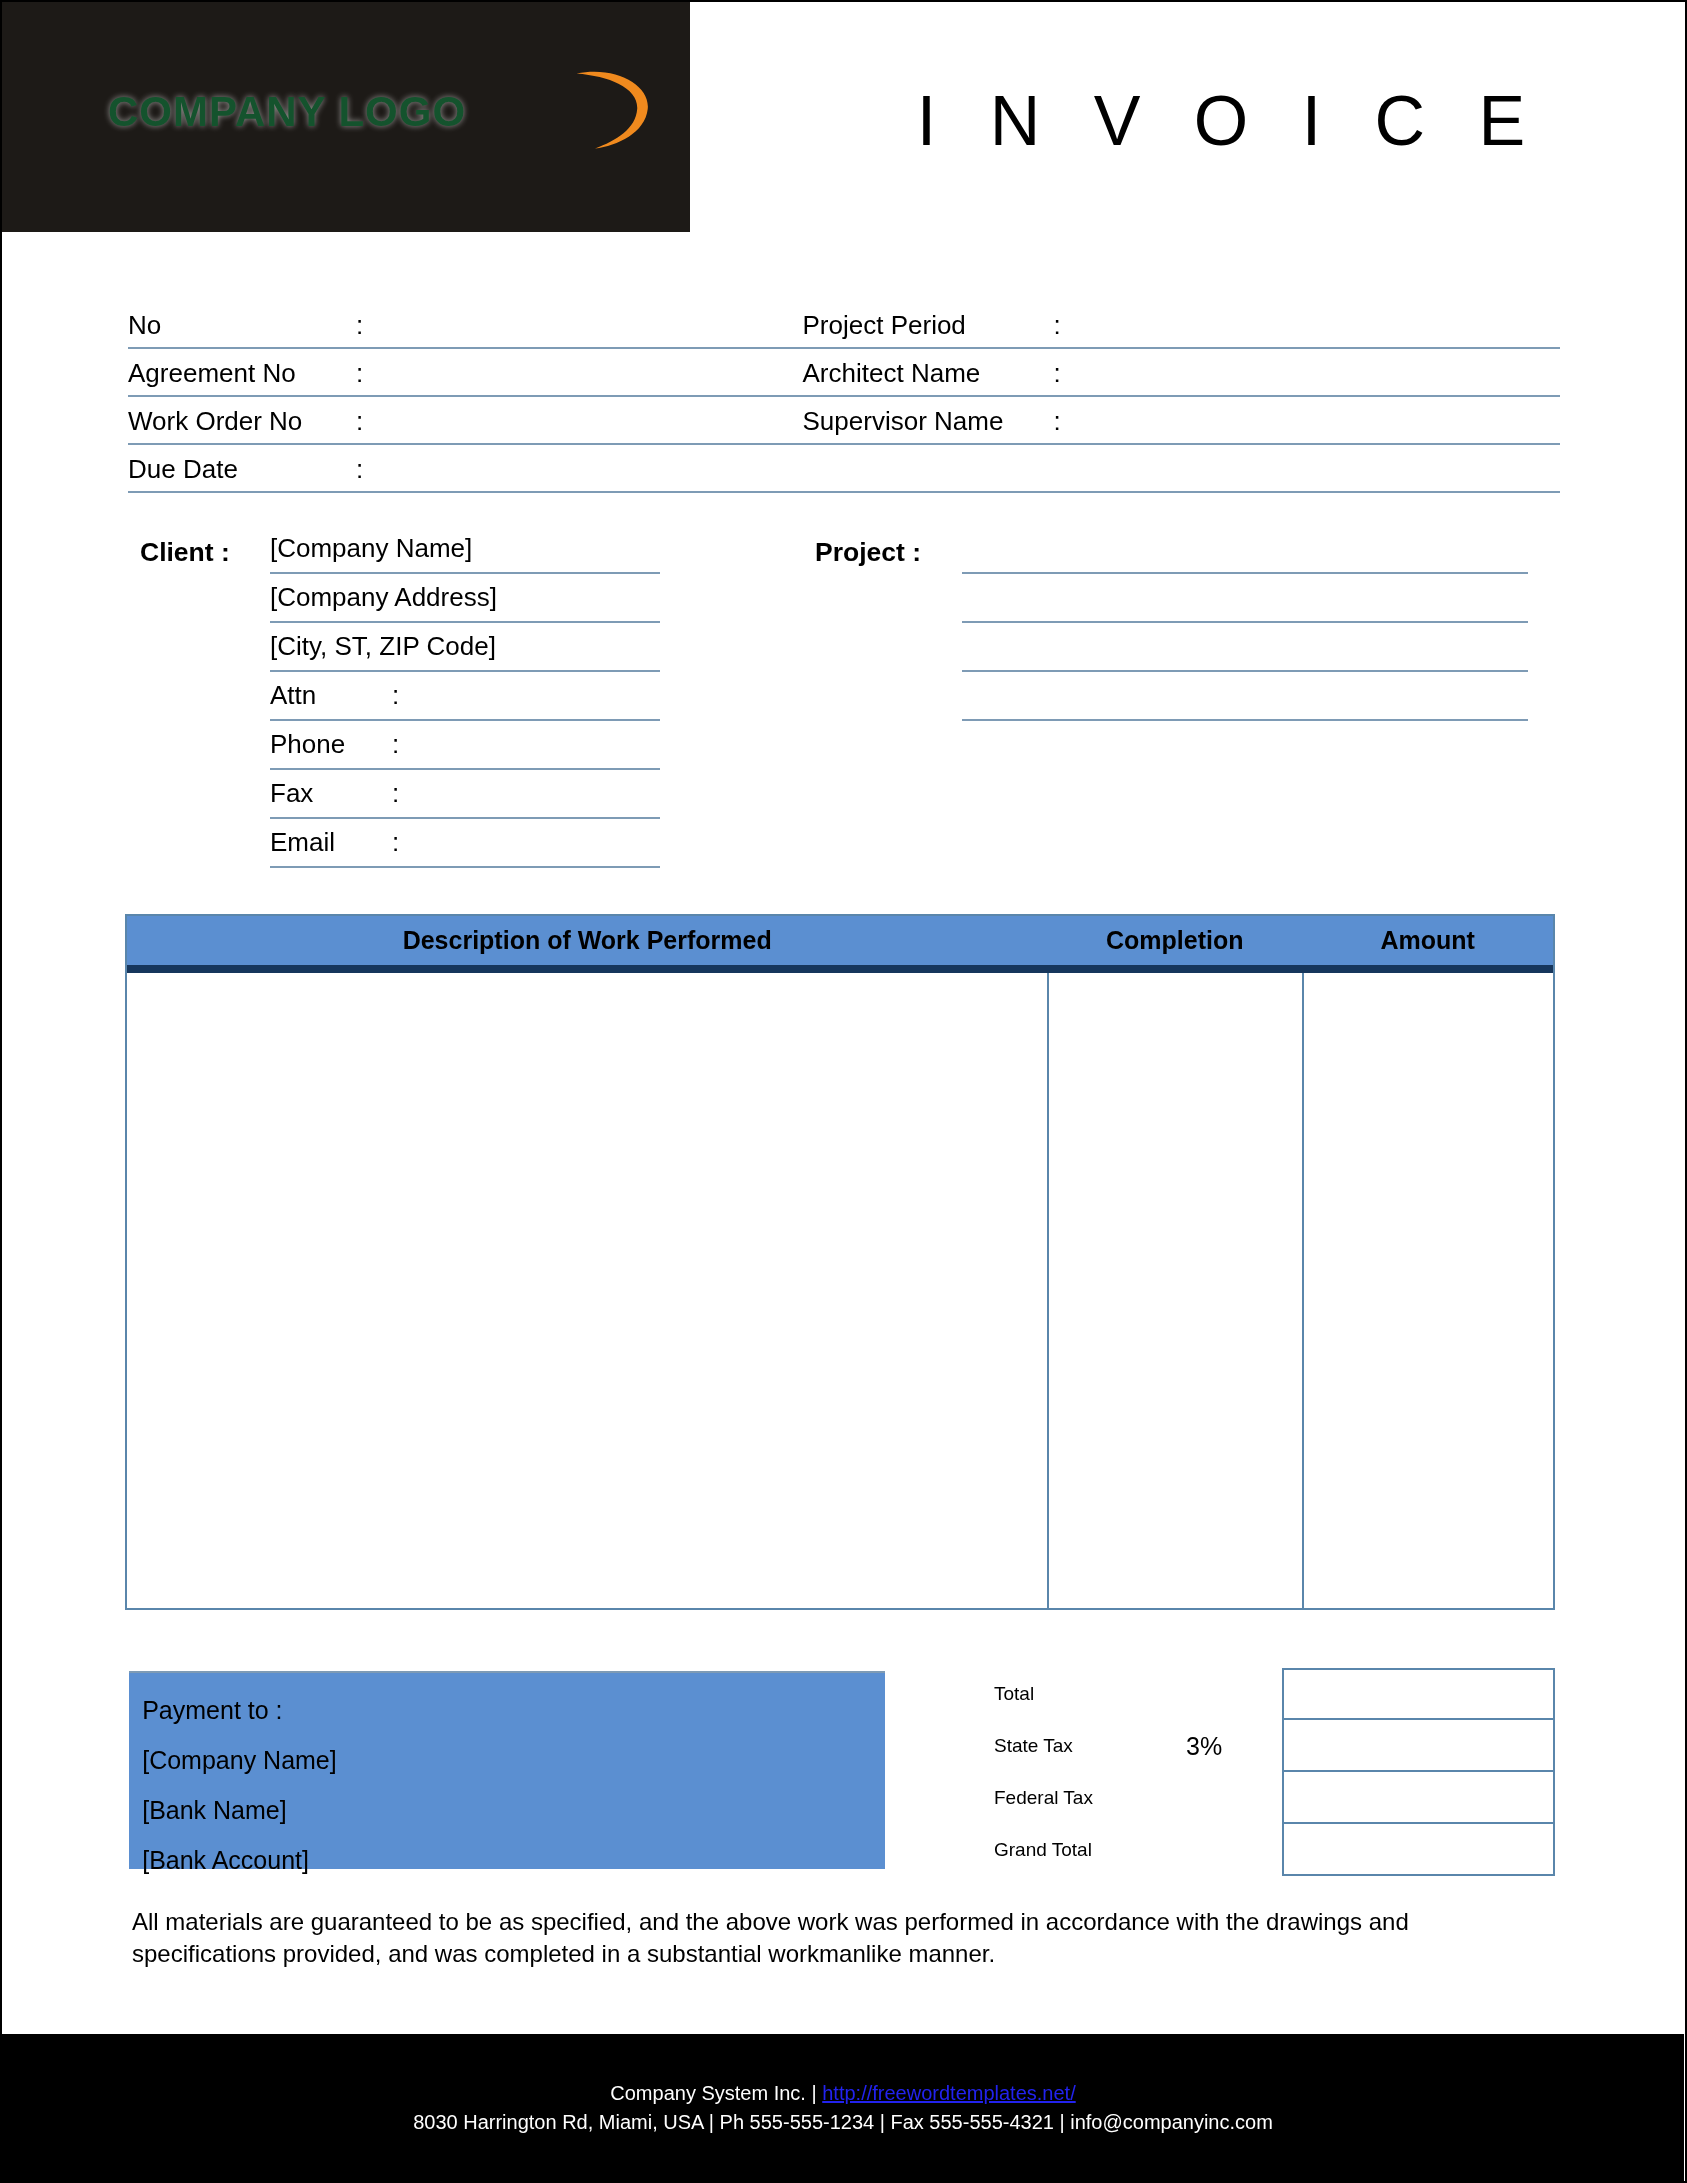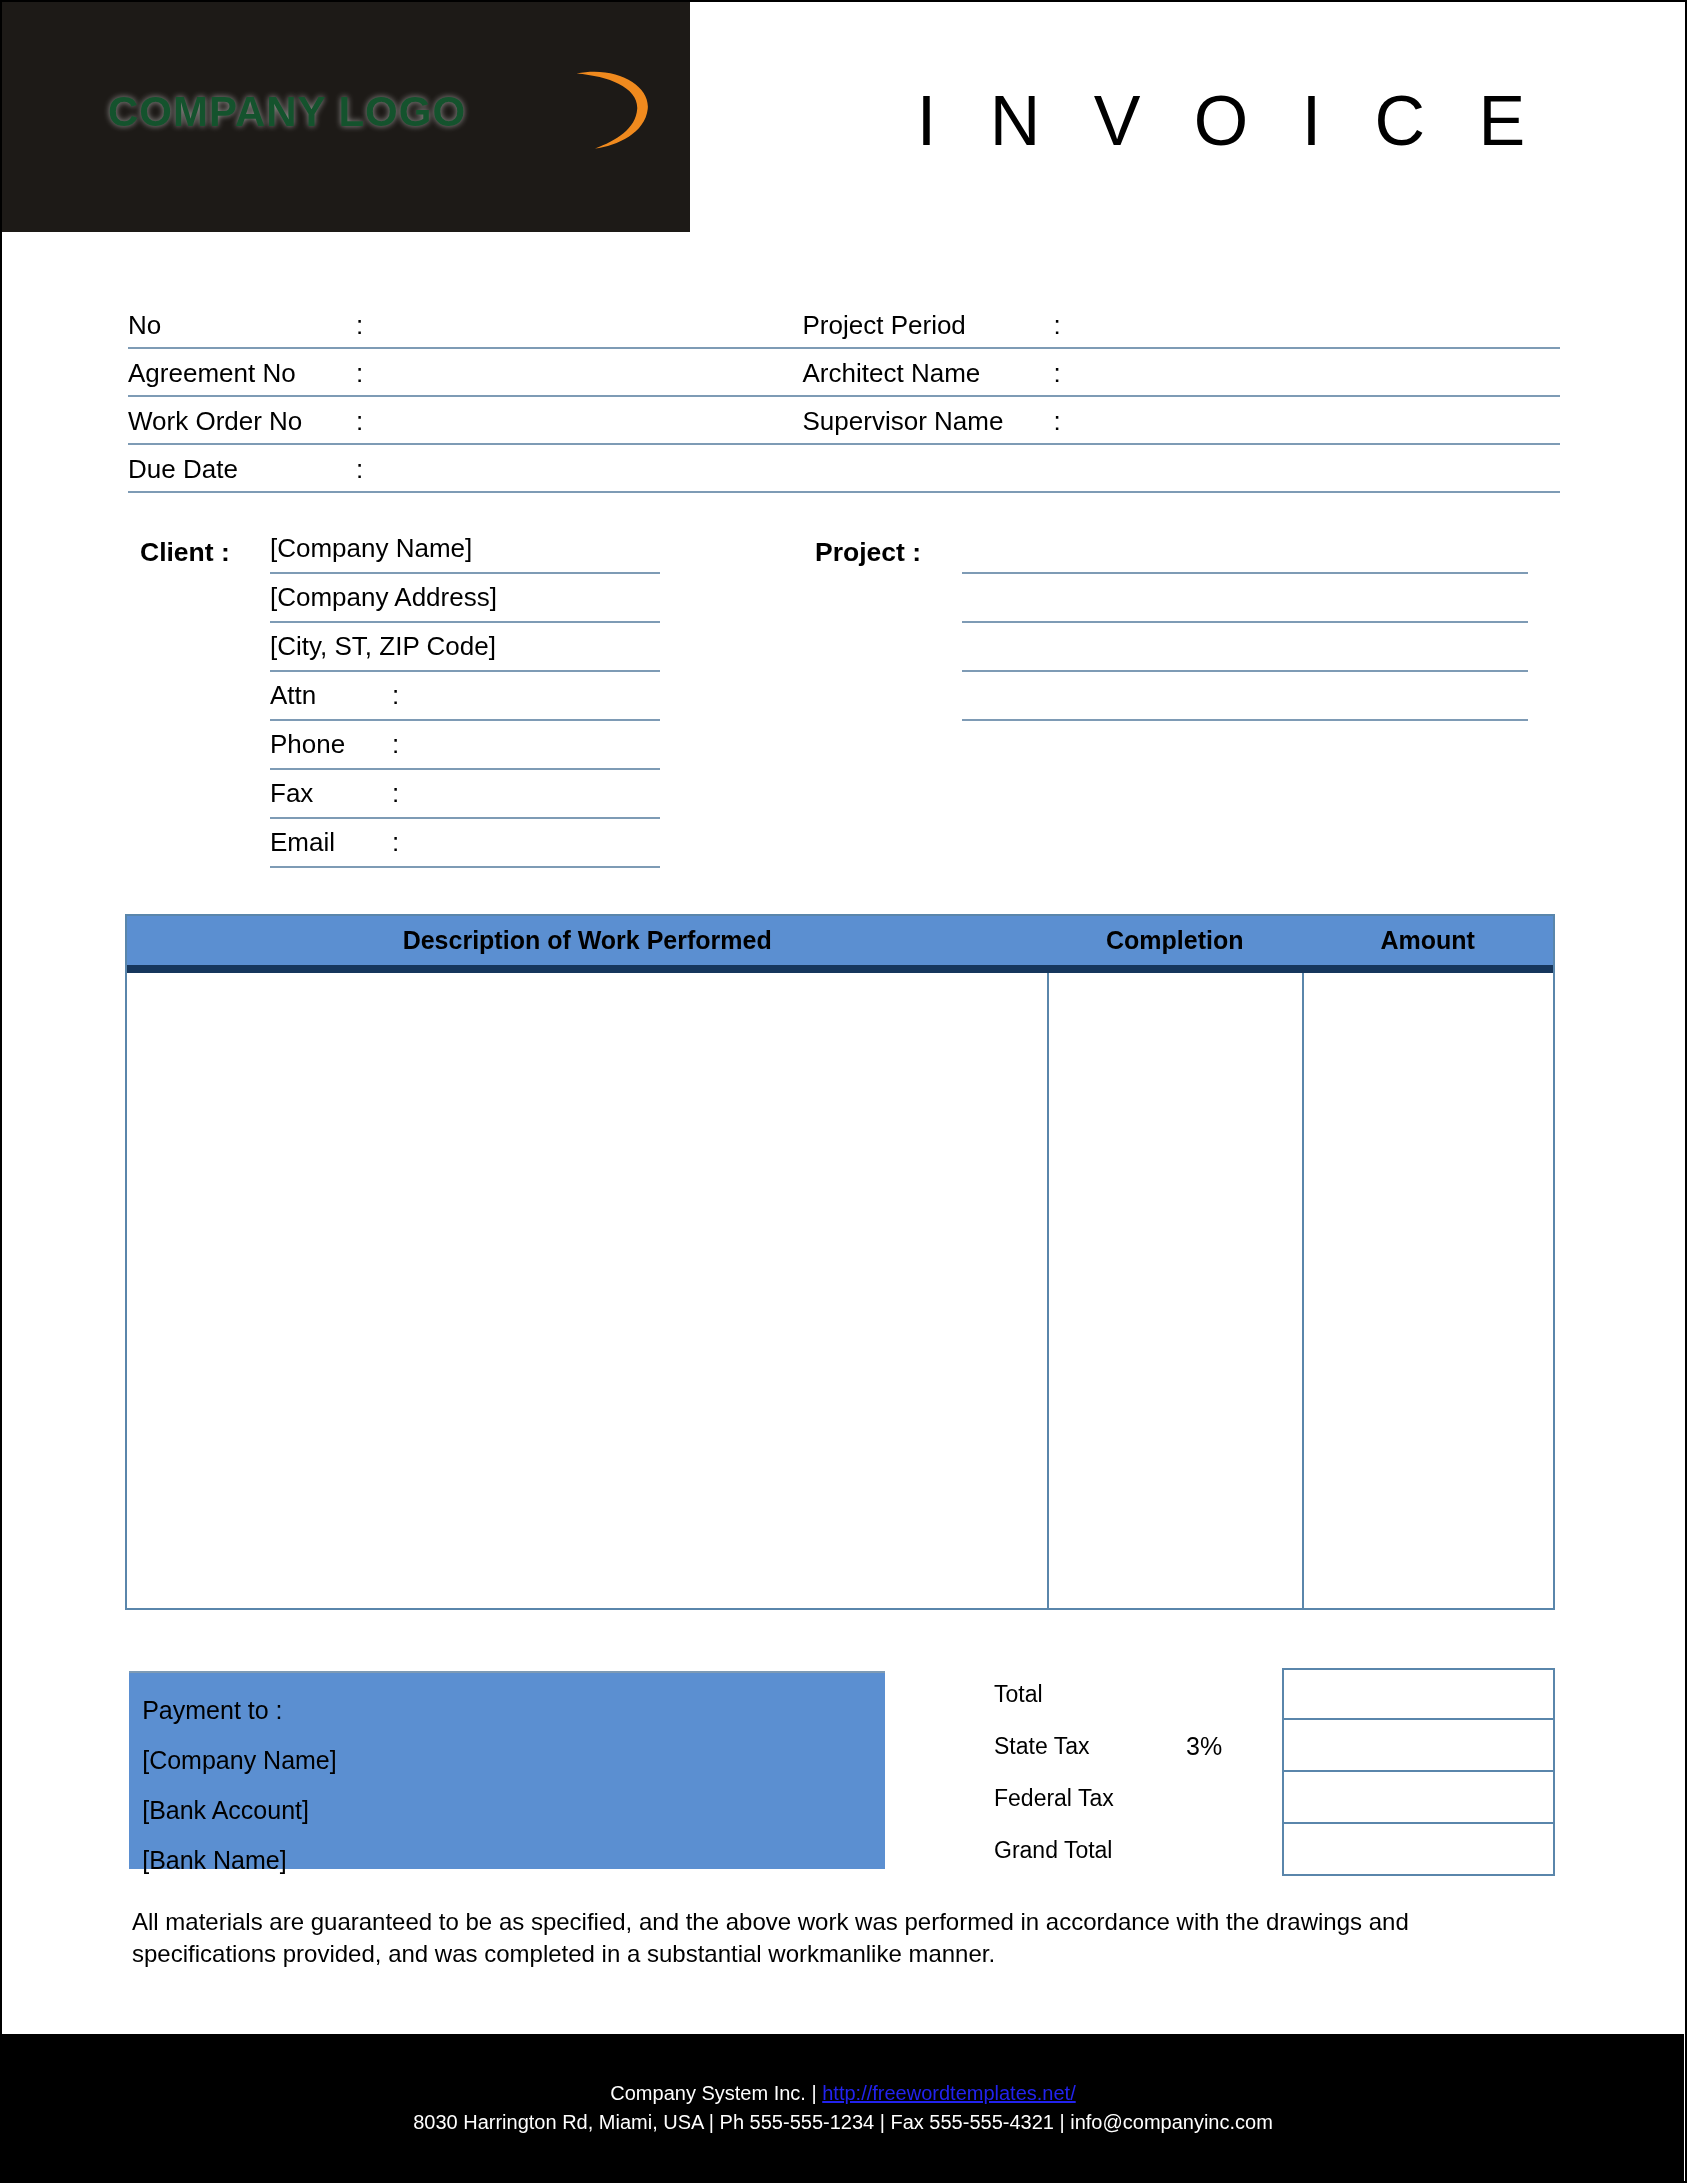--- a/index.html
+++ b/index.html
@@ -235,21 +235,21 @@
     top: 1666px;
     width: 561px;
   }
   .tot-row {
     display: flex;
     align-items: center;
     height: 52px;
   }
   .tot-label {
     width: 192px;
-    font-size: 23px;
+    font-size: 19px;
     color: #000;
     white-space: nowrap;
   }
   .tot-label.bold { font-weight: normal; }
   .tot-rate {
     width: 96px;
     font-size: 25px;
     color: #000;
   }
   .tot-box {
@@ -433,22 +433,22 @@
     <div class="wt-body">
       <div class="wt-body-cell wt-col-desc desc"></div>
       <div class="wt-body-cell wt-col-comp comp"></div>
       <div class="wt-body-cell wt-col-amt  amt"></div>
     </div>
   </div>
 
   <div class="payment-box">
     <div class="pay-line">Payment to :</div>
     <div class="pay-line">[Company Name]</div>
+    <div class="pay-line">[Bank Name]</div>
     <div class="pay-line">[Bank Account]</div>
-    <div class="pay-line">[Bank Name]</div>
   </div>
 
   <div class="totals">
     <div class="tot-row">
       <span class="tot-label">Total</span>
       <span class="tot-rate"></span>
       <span class="tot-box"></span>
     </div>
     <div class="tot-row">
       <span class="tot-label">State Tax</span>

